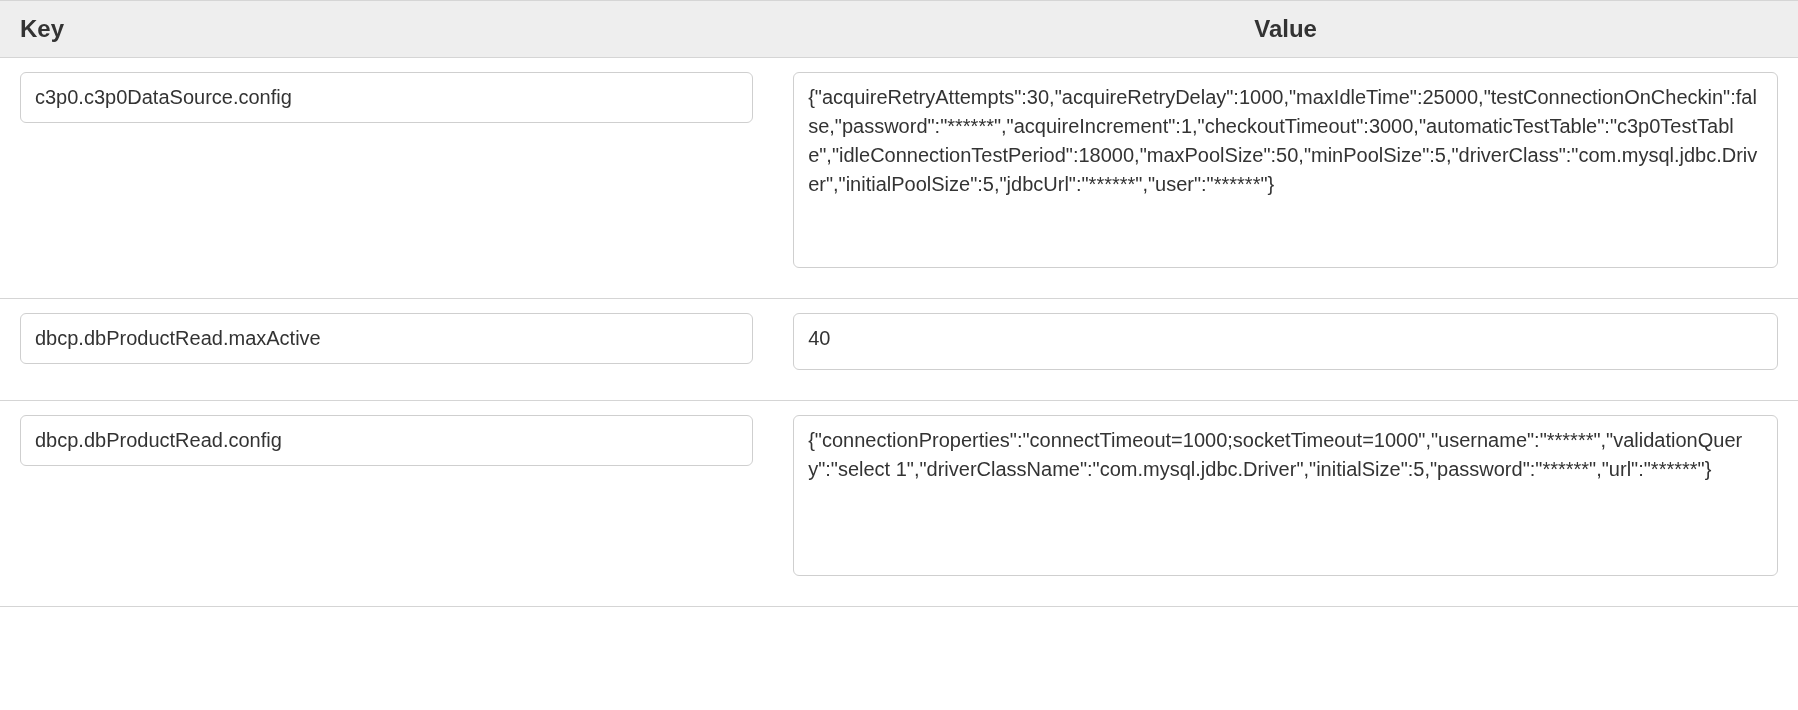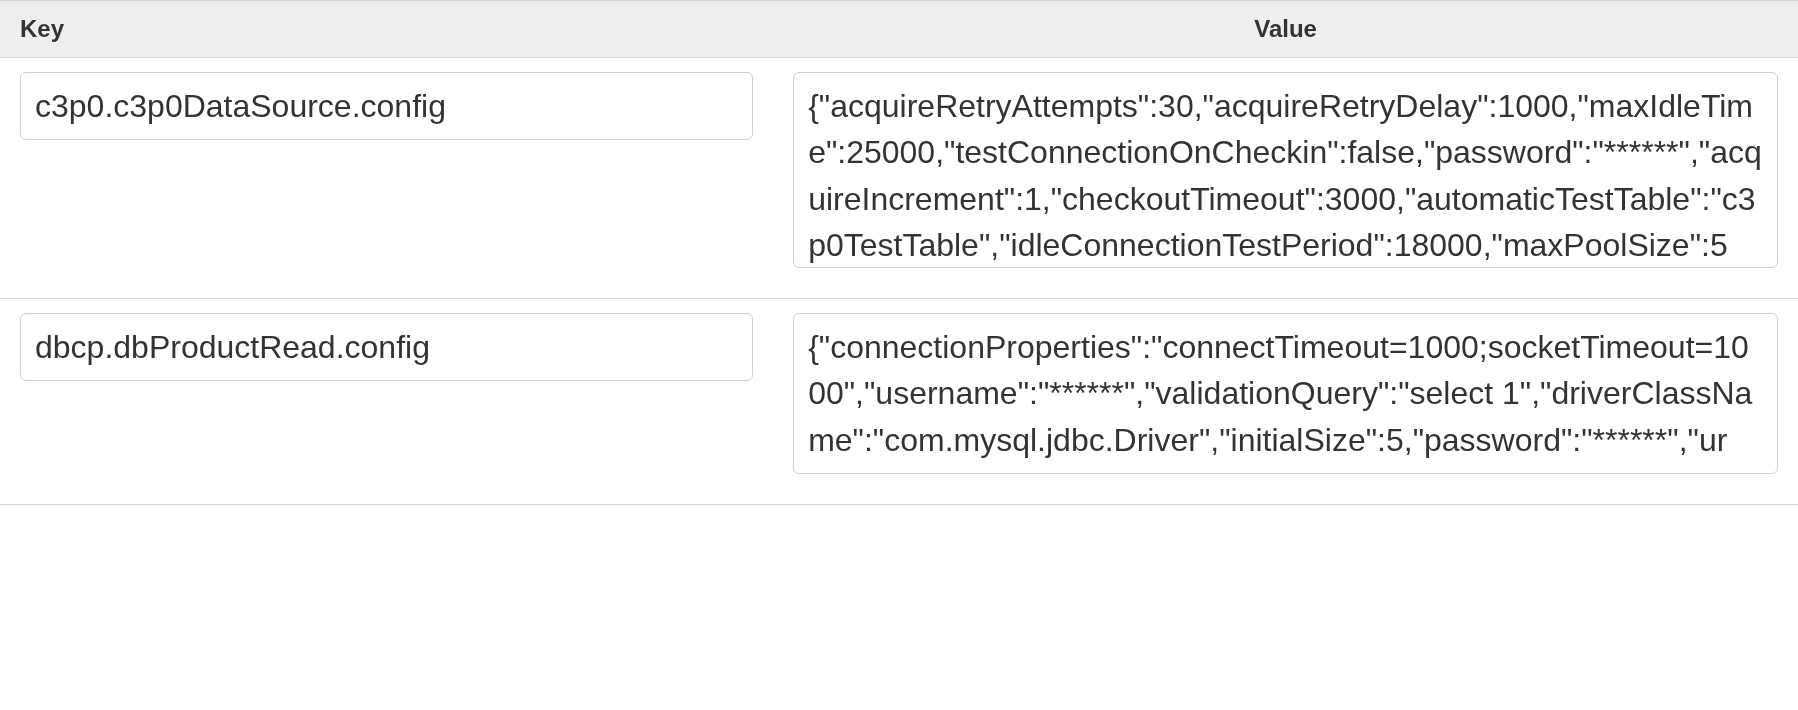--- a/index.html
+++ b/index.html
@@ -38,21 +38,21 @@
     }
     .td-key { width: 43%; }
     .td-value { width: 57%; }
     .input-box, .textarea-box {
       width: 100%;
       border: 1px solid #cfcfcf;
       border-radius: 6px;
       background: #fff;
       padding: 10px 14px;
       font-family: inherit;
-      font-size: 32px;
+      font-size: 20px;
       color: #333;
       line-height: 1.45;
     }
     .textarea-box {
       resize: none;
       overflow: hidden;
       word-break: break-all;
     }
   </style>
 </head>
@@ -69,20 +69,28 @@
     <tr class="tr">
       <td class="td td-key">
         <input type="text" class="input-box" value="c3p0.c3p0DataSource.config" style="">
       </td>
       <td class="td td-value">
         <textarea rows="5" class="textarea-box" style="height: 196px;">{"acquireRetryAttempts":30,"acquireRetryDelay":1000,"maxIdleTime":25000,"testConnectionOnCheckin":false,"password":"******","acquireIncrement":1,"checkoutTimeout":3000,"automaticTestTable":"c3p0TestTable","idleConnectionTestPeriod":18000,"maxPoolSize":50,"minPoolSize":5,"driverClass":"com.mysql.jdbc.Driver","initialPoolSize":5,"jdbcUrl":"******","user":"******"}</textarea>
       </td>
     </tr>
     <tr class="tr">
       <td class="td td-key">
+        <input type="text" class="input-box" value="dbcp.dbProductRead.maxActive" style="">
+      </td>
+      <td class="td td-value">
+        <textarea rows="1" class="textarea-box" style="height: 57px;">40</textarea>
+      </td>
+    </tr>
+    <tr class="tr">
+      <td class="td td-key">
         <input type="text" class="input-box" value="dbcp.dbProductRead.config" style="">
       </td>
       <td class="td td-value">
         <textarea rows="4" class="textarea-box" style="height: 161px;">{"connectionProperties":"connectTimeout=1000;socketTimeout=1000","username":"******","validationQuery":"select 1","driverClassName":"com.mysql.jdbc.Driver","initialSize":5,"password":"******","url":"******"}</textarea>
       </td>
     </tr>
   </tbody>
 </table>
 
 </body></html>

